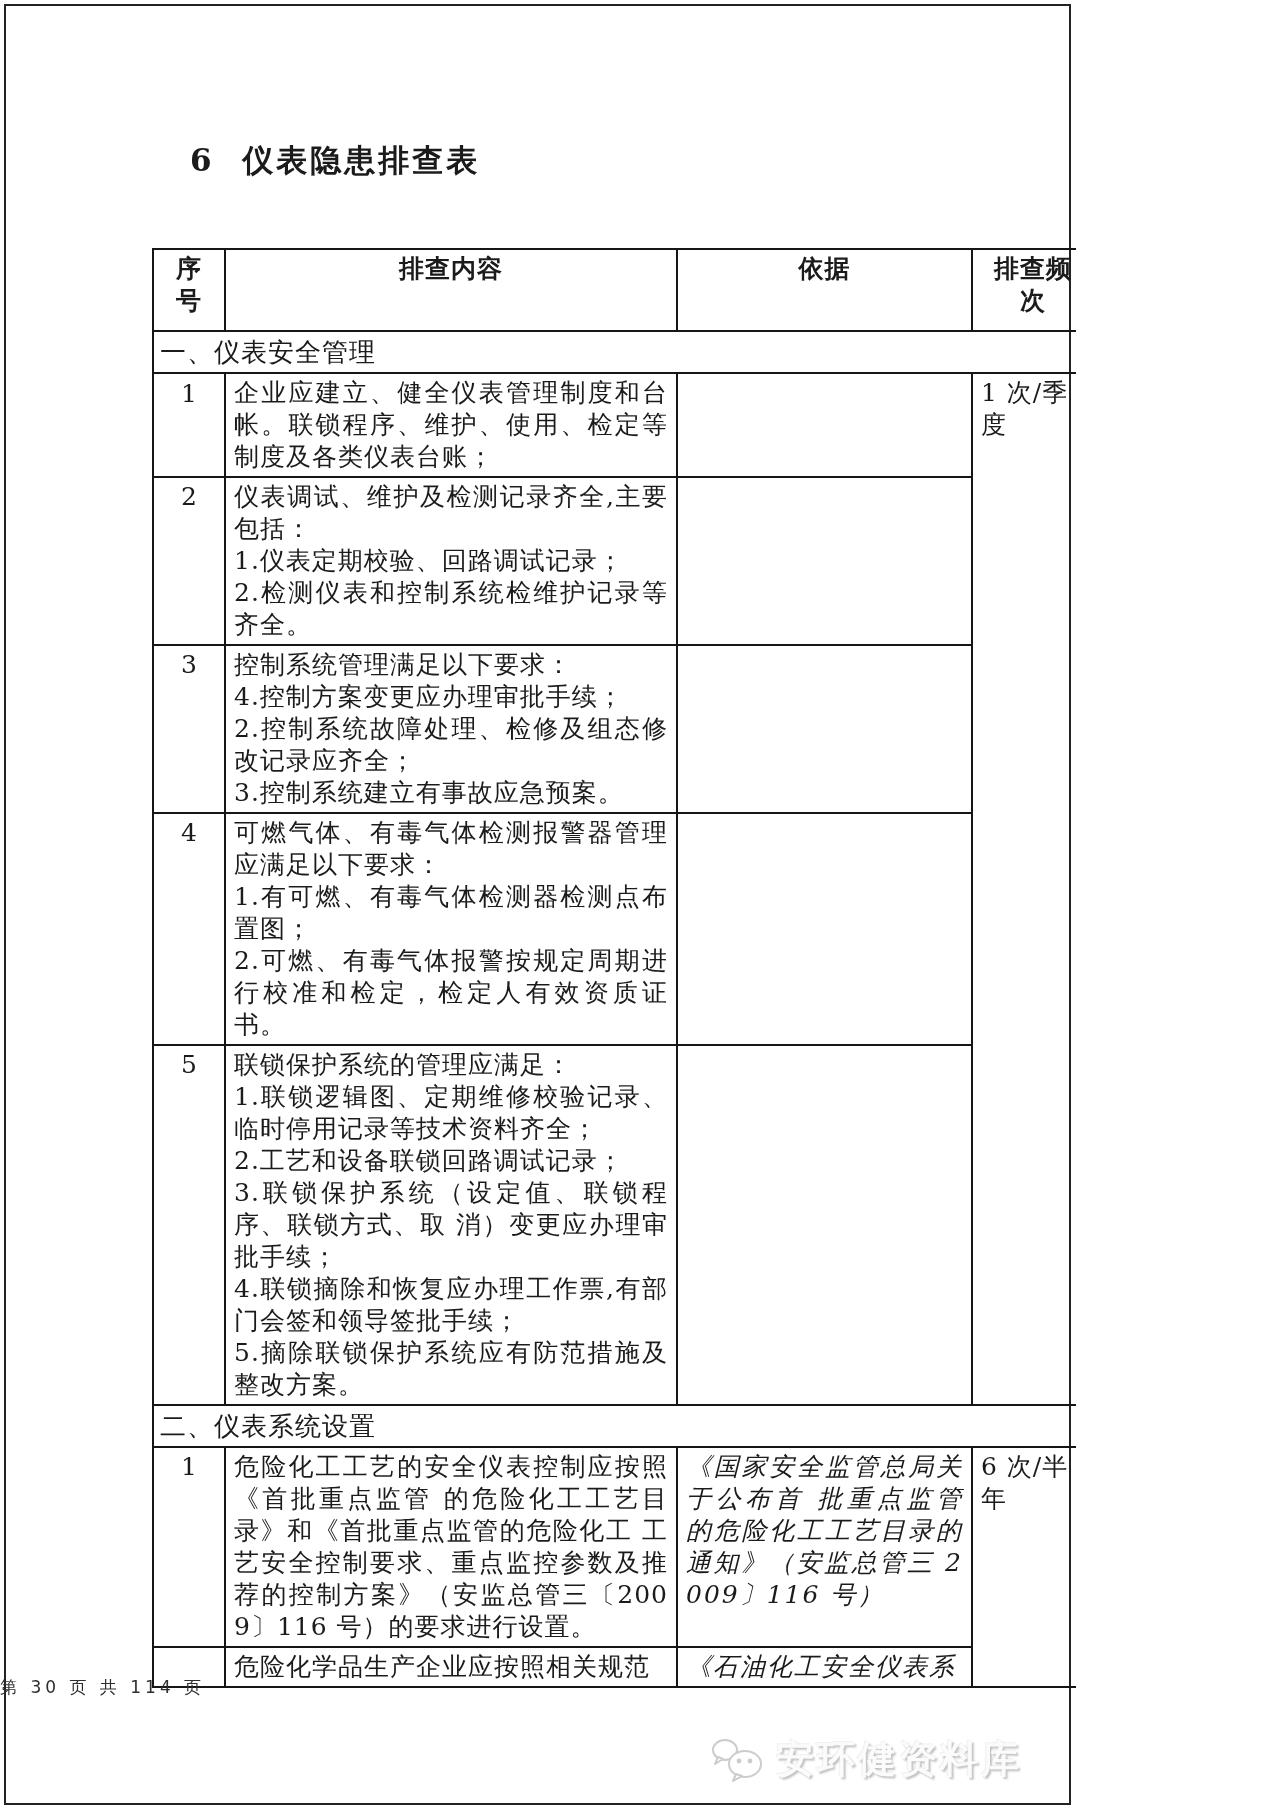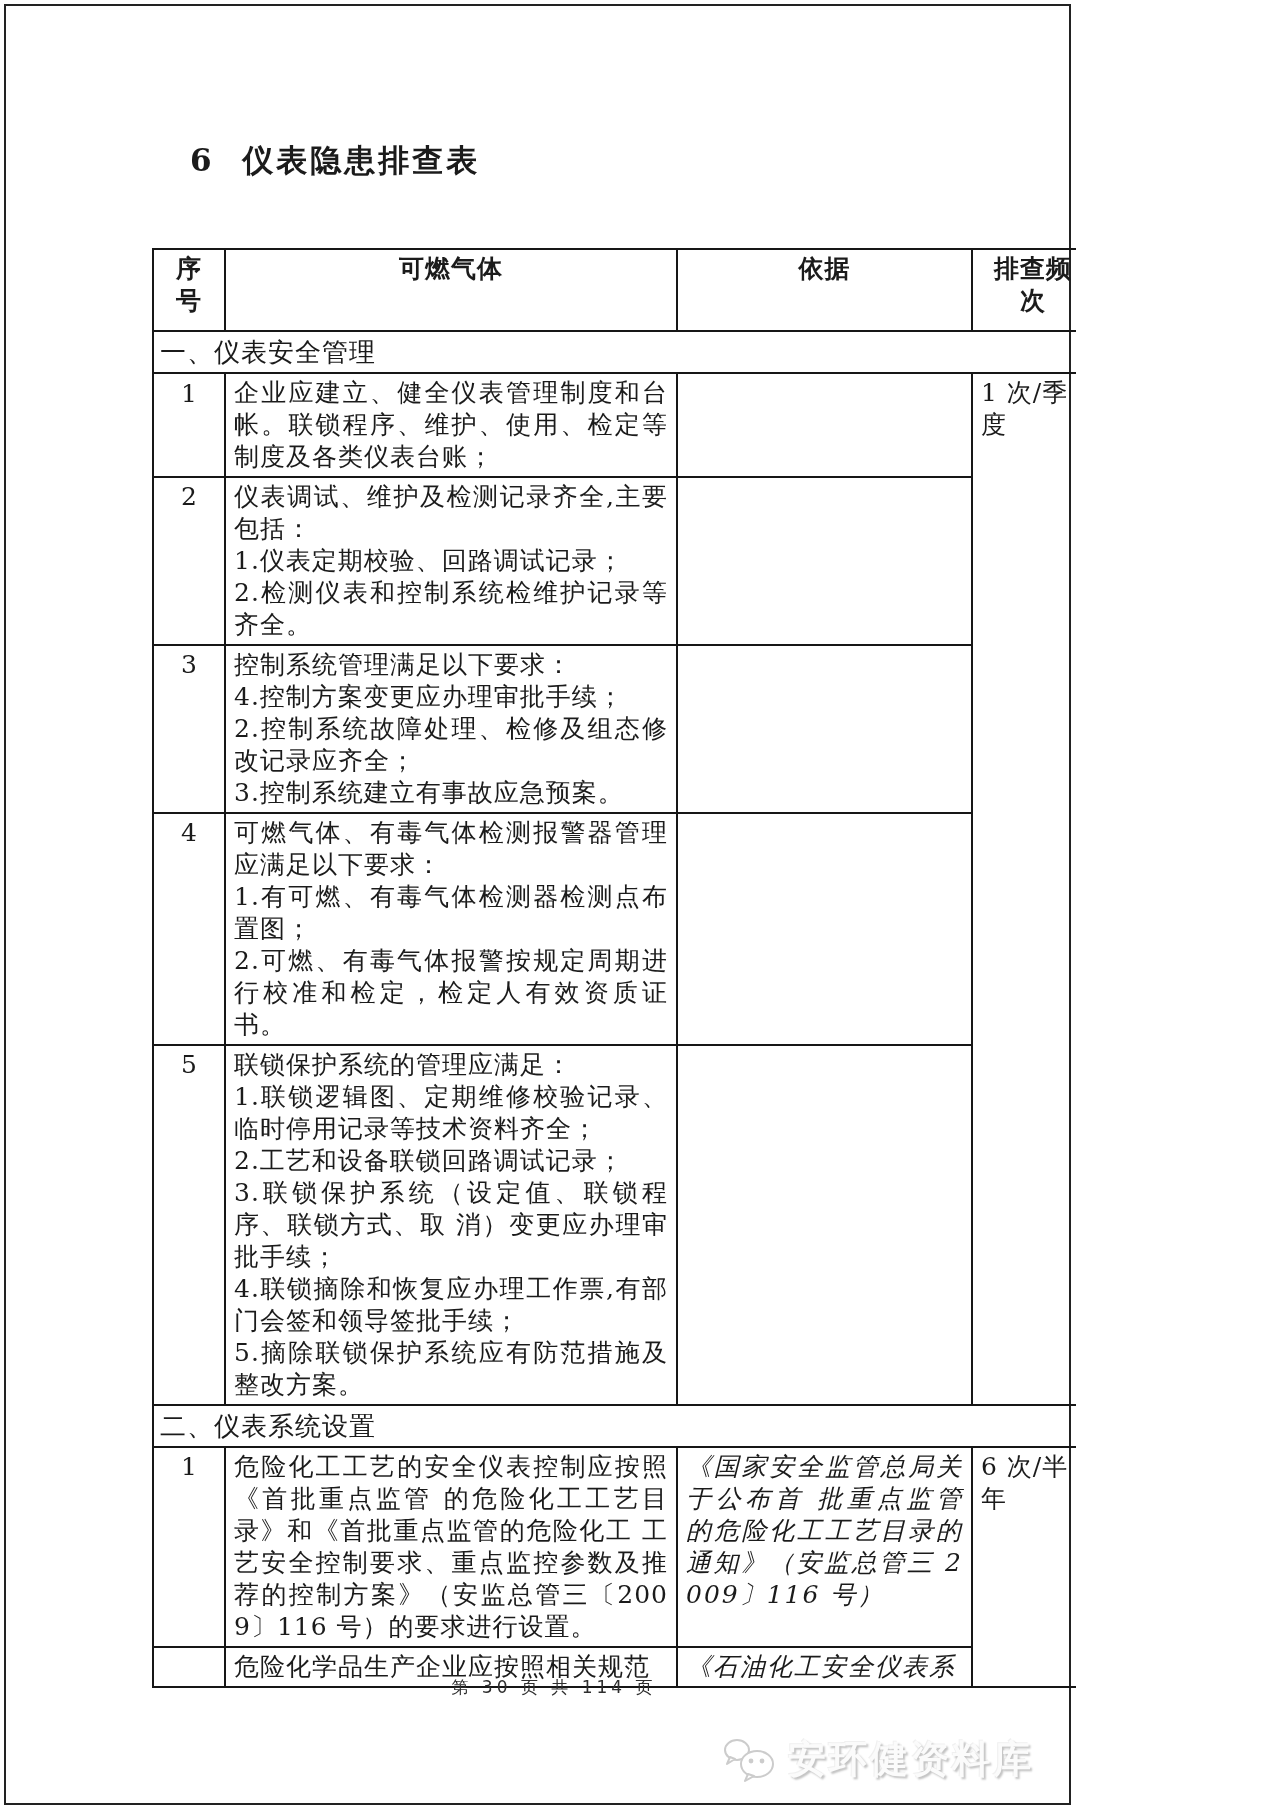--- a/index.html
+++ b/index.html
@@ -30,27 +30,26 @@
   tr.section td {
     font-weight:normal; font-size:26px; padding:4px 6px;
     letter-spacing:1px; white-space:nowrap; overflow:hidden;
   }
   td.seq { text-align:center; vertical-align:middle; padding:2px; font-size:24px; }
   td.seq.top { vertical-align:top; padding-top:4px; }
   td.content { letter-spacing:1px; white-space:pre-line; text-align:justify; }
   td.basis { letter-spacing:2px; text-align:justify;font-style:italic; }
   td.freq { letter-spacing:1px; }
   .footer {
-    position:absolute; left:0; top:1676px; width:100%; text-align:center;
+    position:absolute; left:0; top:1676px; width:100%; 
     font-size:17px; letter-spacing:4px; color:#2e2e2e;
     font-family:"DejaVu Sans","Liberation Sans",sans-serif;
-    padding-left:16px;
   }
   .watermark {
-    position:absolute; right:42px; top:1734px;
+    position:absolute; right:54px; top:1734px;
     display:flex; align-items:center; gap:9px;
   }
   .watermark-text {
     font-size:38px; font-weight:bold; letter-spacing:3px;
     color:#fbfbfb;
     text-shadow:2px 2px 2px #c3c3c3, -1px -1px 0 #f0f0f0;
     font-family:"DejaVu Sans","Liberation Sans",sans-serif;
     white-space:nowrap;
   }
   .wm-icon { flex:0 0 auto; }
@@ -67,21 +66,21 @@
     <colgroup>
       <col style="width:72px">
       <col style="width:452px">
       <col style="width:295px">
       <col style="width:122px">
     </colgroup>
     <tbody>
       <tr>
         <th class="hd">序
 号</th>
-        <th class="hd">可燃气体</th>
+        <th class="hd">排查内容</th>
         <th class="hd">依据</th>
         <th class="hd">排查频
 次</th>
       </tr>
 
       <tr class="section">
         <td colspan="4">一、仪表安全管理</td>
       </tr>
 
       <tr>

